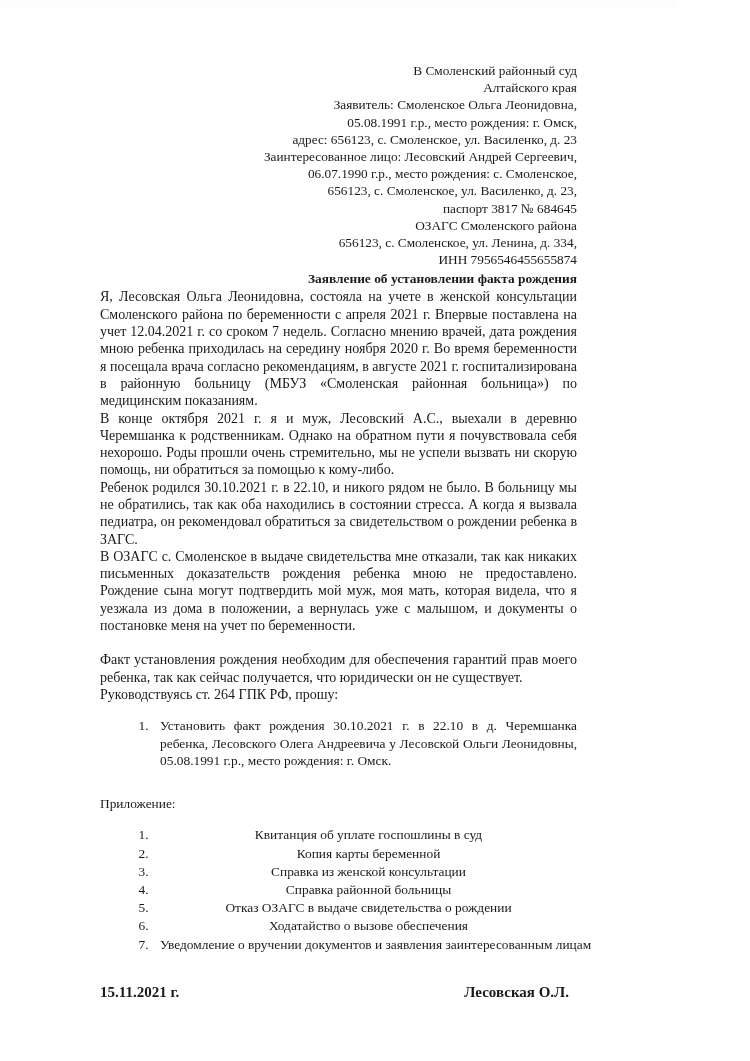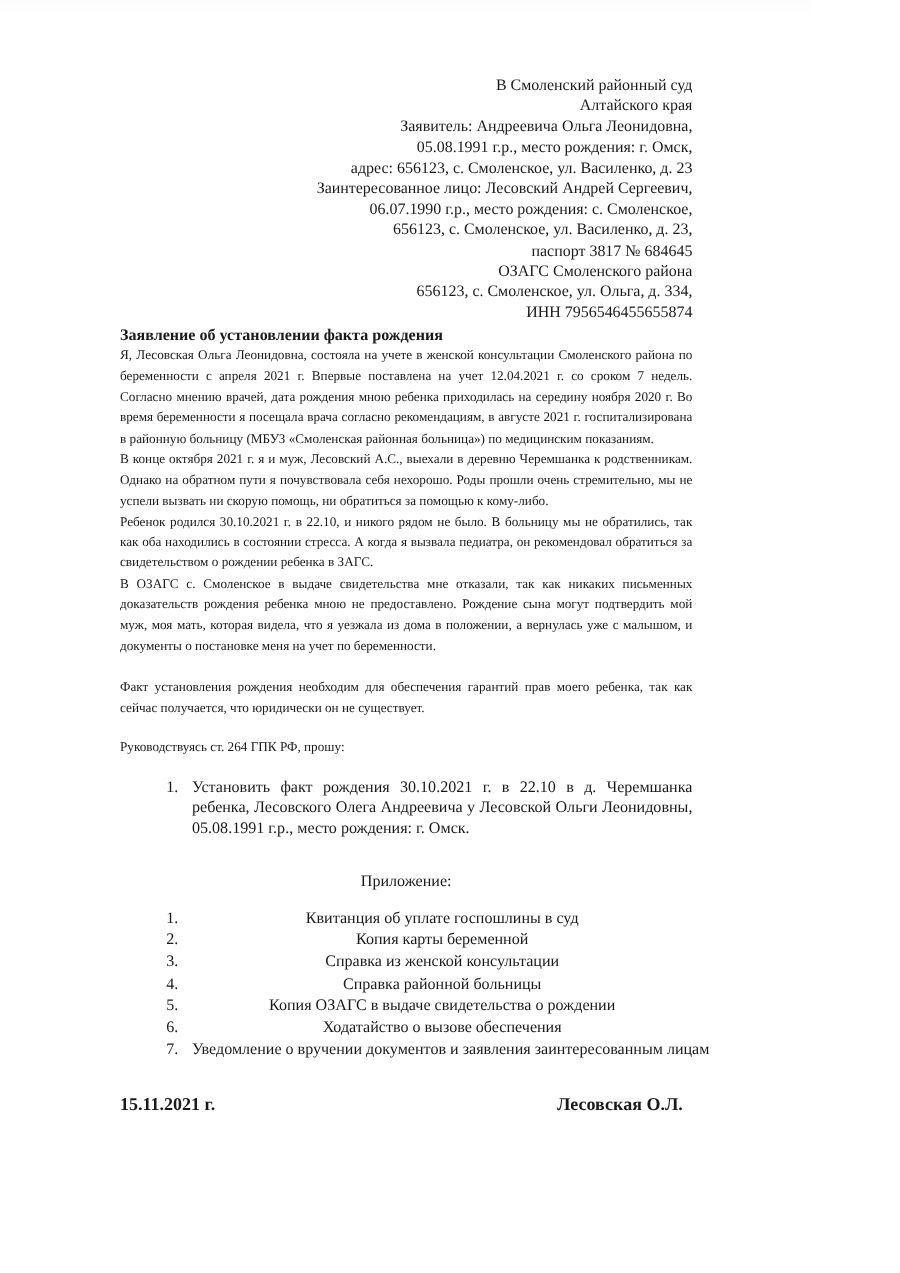--- a/index.html
+++ b/index.html
@@ -37,56 +37,55 @@
   .page > * { position: relative; z-index: 1; }
 
   .header-block {
     text-align: right;
     font-size: 13.3px;
     line-height: 17.2px;
   }
   .header-line { white-space: nowrap; }
 
   .doc-title {
-    text-align: left;
+    text-align: right;
     font-weight: bold;
     font-size: 13.4px;
     line-height: 17px;
     margin-top: 2px;
     margin-bottom: 1px;
   }
 
   .body-par {
     text-align: justify;
     text-justify: inter-word;
-    font-size: 11px;
+    font-size: 14px;
     line-height: 17.3px;
     margin: 0;
   }
   .gap-par { margin-top: 17px; }
-  .gap-small { margin-top: 16px; }
+  .gap-small { }
 
   ol.claims {
     margin: 14px 0 0 0;
     padding-left: 52px;
     font-size: 13.4px;
     line-height: 17.3px;
   }
   ol.claims > li {
     text-align: justify;
     text-justify: inter-word;
     padding-left: 8px;
     margin-bottom: 2px;
   }
 
   .appendix-label {
     font-size: 13.4px;
     line-height: 17.3px;
     margin-top: 26px;
-    text-align: center;
   }
 
   ol.attachments {
     margin: 14px 0 0 0;
     padding-left: 52px;
     font-size: 13.4px;
     line-height: 18.2px;
   }
   ol.attachments > li {
     padding-left: 8px;
@@ -106,29 +105,29 @@
   .sig-name { margin-right: 8px; }
 </style>
 </head>
 <body>
 
 <div class="page">
 
   <div class="header-block">
     <div class="header-line">В Смоленский районный суд</div>
     <div class="header-line">Алтайского края</div>
-    <div class="header-line">Заявитель: Андреевича Ольга Леонидовна,</div>
+    <div class="header-line">Заявитель: Смоленское Ольга Леонидовна,</div>
     <div class="header-line">05.08.1991 г.р., место рождения: г. Омск,</div>
     <div class="header-line">адрес: 656123, с. Смоленское, ул. Василенко, д. 23</div>
     <div class="header-line">Заинтересованное лицо: Лесовский Андрей Сергеевич,</div>
     <div class="header-line">06.07.1990 г.р., место рождения: с. Смоленское,</div>
     <div class="header-line">656123, с. Смоленское, ул. Василенко, д. 23,</div>
     <div class="header-line">паспорт 3817 № 684645</div>
     <div class="header-line">ОЗАГС Смоленского района</div>
-    <div class="header-line">656123, с. Смоленское, ул. Ольга, д. 334,</div>
+    <div class="header-line">656123, с. Смоленское, ул. Ленина, д. 334,</div>
     <div class="header-line">ИНН 7956546455655874</div>
   </div>
 
   <div class="doc-title">Заявление об установлении факта рождения</div>
 
   <p class="body-par">Я, Лесовская Ольга Леонидовна, состояла на учете в женской консультации Смоленского района по беременности с апреля 2021 г. Впервые поставлена на учет 12.04.2021 г. со сроком 7 недель. Согласно мнению врачей, дата рождения мною ребенка приходилась на середину ноября 2020 г. Во время беременности я посещала врача согласно рекомендациям, в августе 2021 г. госпитализирована в районную больницу (МБУЗ «Смоленская районная больница») по медицинским показаниям.</p>
   <p class="body-par">В конце октября 2021 г. я и муж, Лесовский А.С., выехали в деревню Черемшанка к родственникам. Однако на обратном пути я почувствовала себя нехорошо. Роды прошли очень стремительно, мы не успели вызвать ни скорую помощь, ни обратиться за помощью к кому-либо.</p>
   <p class="body-par">Ребенок родился 30.10.2021 г. в 22.10, и никого рядом не было. В больницу мы не обратились, так как оба находились в состоянии стресса. А когда я вызвала педиатра, он рекомендовал обратиться за свидетельством о рождении ребенка в ЗАГС.</p>
   <p class="body-par">В ОЗАГС с. Смоленское в выдаче свидетельства мне отказали, так как никаких письменных доказательств рождения ребенка мною не предоставлено. Рождение сына могут подтвердить мой муж, моя мать, которая видела, что я уезжала из дома в положении, а вернулась уже с малышом, и документы о постановке меня на учет по беременности.</p>
   <p class="body-par gap-par">Факт установления рождения необходим для обеспечения гарантий прав моего ребенка, так как сейчас получается, что юридически он не существует.</p>
@@ -138,21 +137,21 @@
     <li>Установить факт рождения 30.10.2021 г. в 22.10 в д. Черемшанка ребенка, Лесовского Олега Андреевича у Лесовской Ольги Леонидовны, 05.08.1991 г.р., место рождения: г. Омск.</li>
   </ol>
 
   <div class="appendix-label">Приложение:</div>
 
   <ol class="attachments">
     <li>Квитанция об уплате госпошлины в суд</li>
     <li>Копия карты беременной</li>
     <li>Справка из женской консультации</li>
     <li>Справка районной больницы</li>
-    <li>Копия ОЗАГС в выдаче свидетельства о рождении</li>
+    <li>Отказ ОЗАГС в выдаче свидетельства о рождении</li>
     <li>Ходатайство о вызове обеспечения</li>
     <li>Уведомление о вручении документов и заявления заинтересованным лицам</li>
   </ol>
 
   <div class="signature-row">
     <div>15.11.2021 г.</div>
     <div class="sig-name">Лесовская О.Л.</div>
   </div>
 
 </div>

